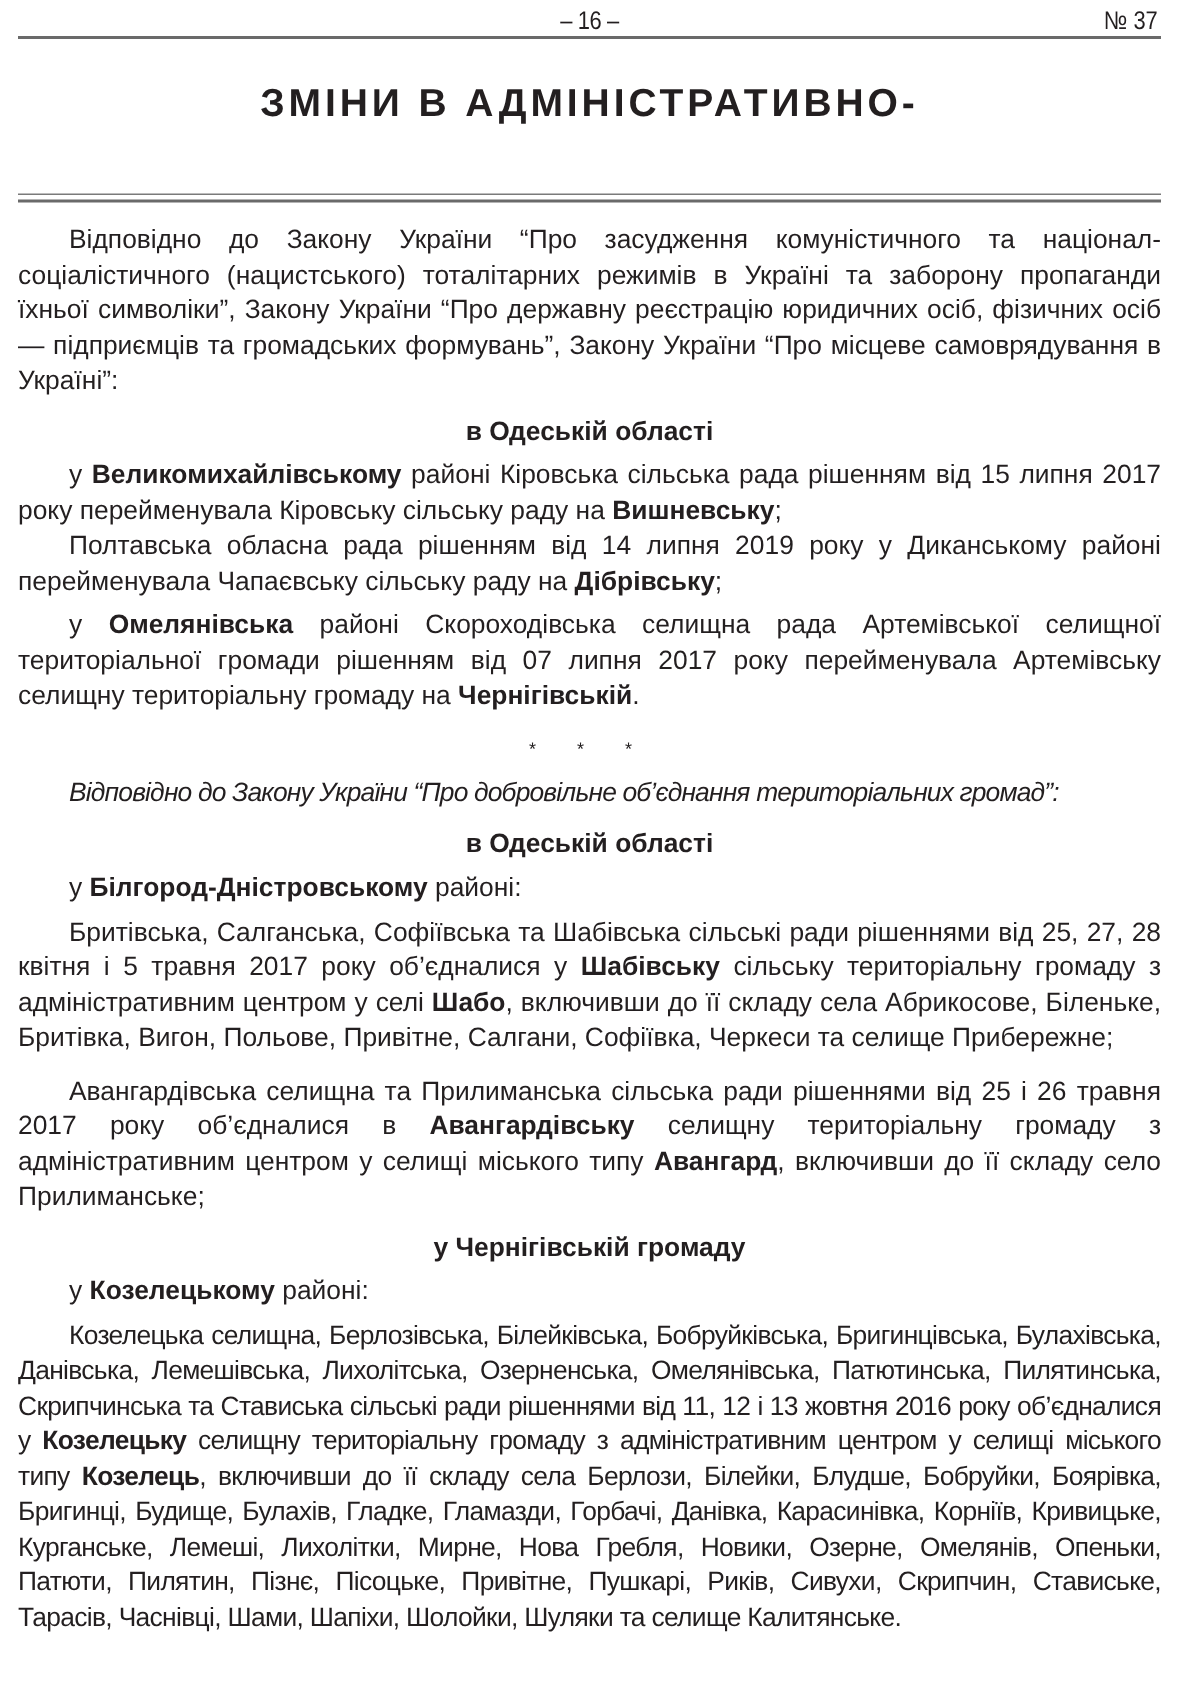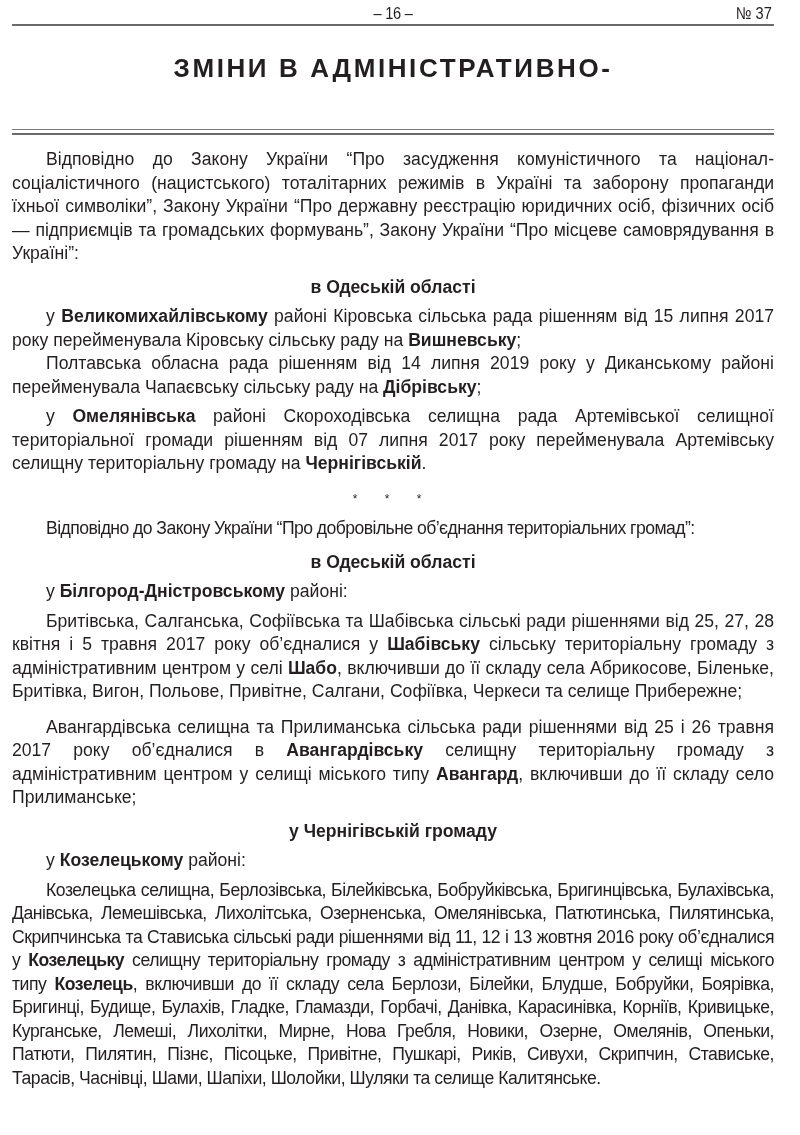--- a/index.html
+++ b/index.html
@@ -14,21 +14,21 @@
            font-weight: bold; font-size: 26px; line-height: 40px; letter-spacing: 2.6px; color: #231f20; }
   .rule-double { position: absolute; left: 12px; top: 129px; width: 762px; height: 1px; background: #7a7a7a; }
   .rule-double2 { position: absolute; left: 12px; top: 133px; width: 762px; height: 2px; background: #6a6a6a; }
   .content { position: absolute; left: 12px; top: 148px; width: 762px; font-size: 17.6px; line-height: 23.5px; }
   .content p { margin: 0; text-align: justify; text-indent: 34px; font-stretch: condensed; }
   .content p.sq { letter-spacing: -0.45px; }
   .content .hd { text-align: center; font-weight: bold; text-indent: 0; margin: 10px 0 6px 0; }
   .content .stars { text-align: center; text-indent: 0; letter-spacing: 12px; margin: 12px 0 6px 0; font-size: 12px; }
   .gap { height: 6px; }
   b { font-weight: bold; }
-  .tight { letter-spacing: -0.55px; }
+  .tight { letter-spacing: -0.55px; font-style: italic; }
 </style>
 </head>
 <body>
 
 <div class="header">
   <div class="page-num">– 16 –</div>
   <div class="issue">№ 37</div>
 </div>
 <div class="rule-top"></div>
 

